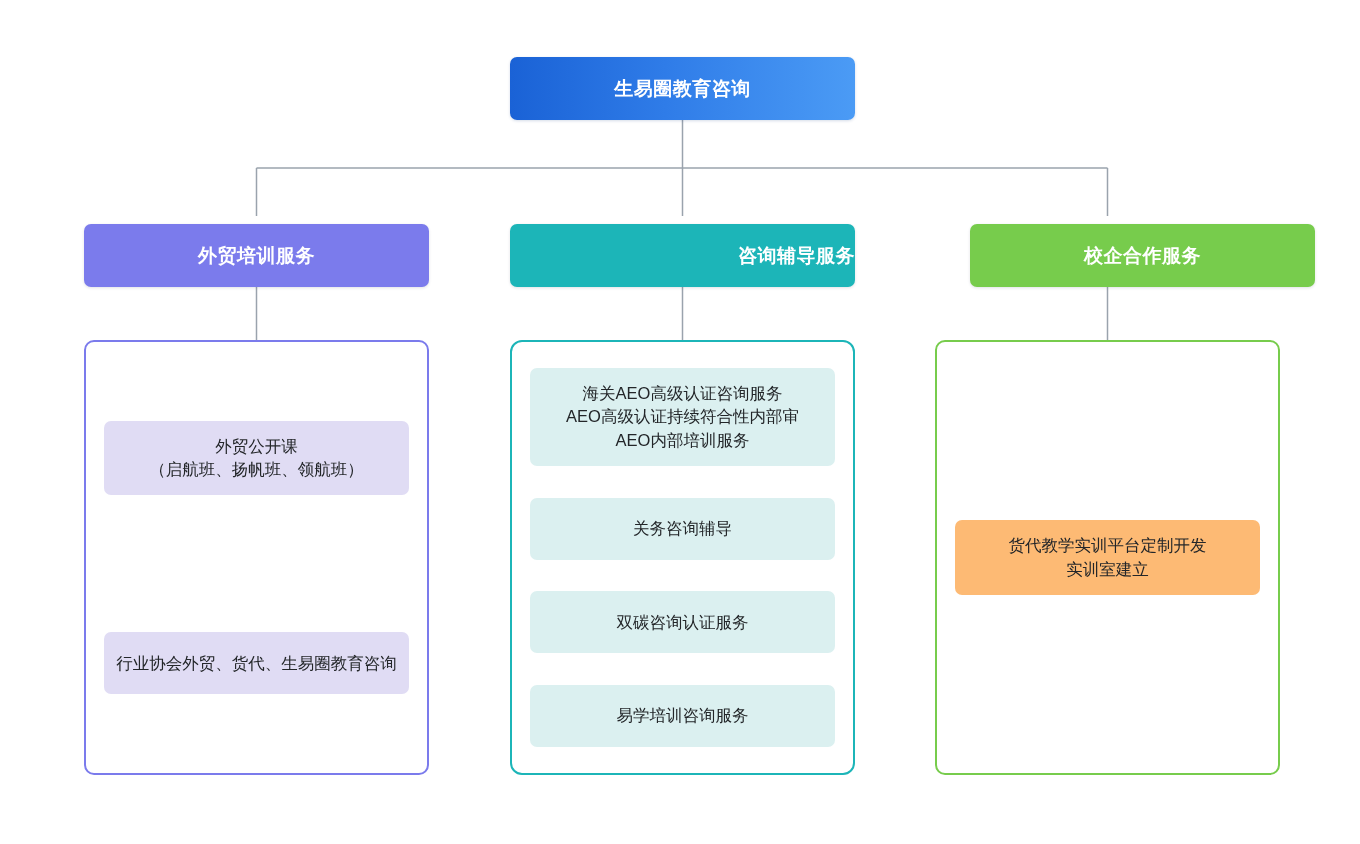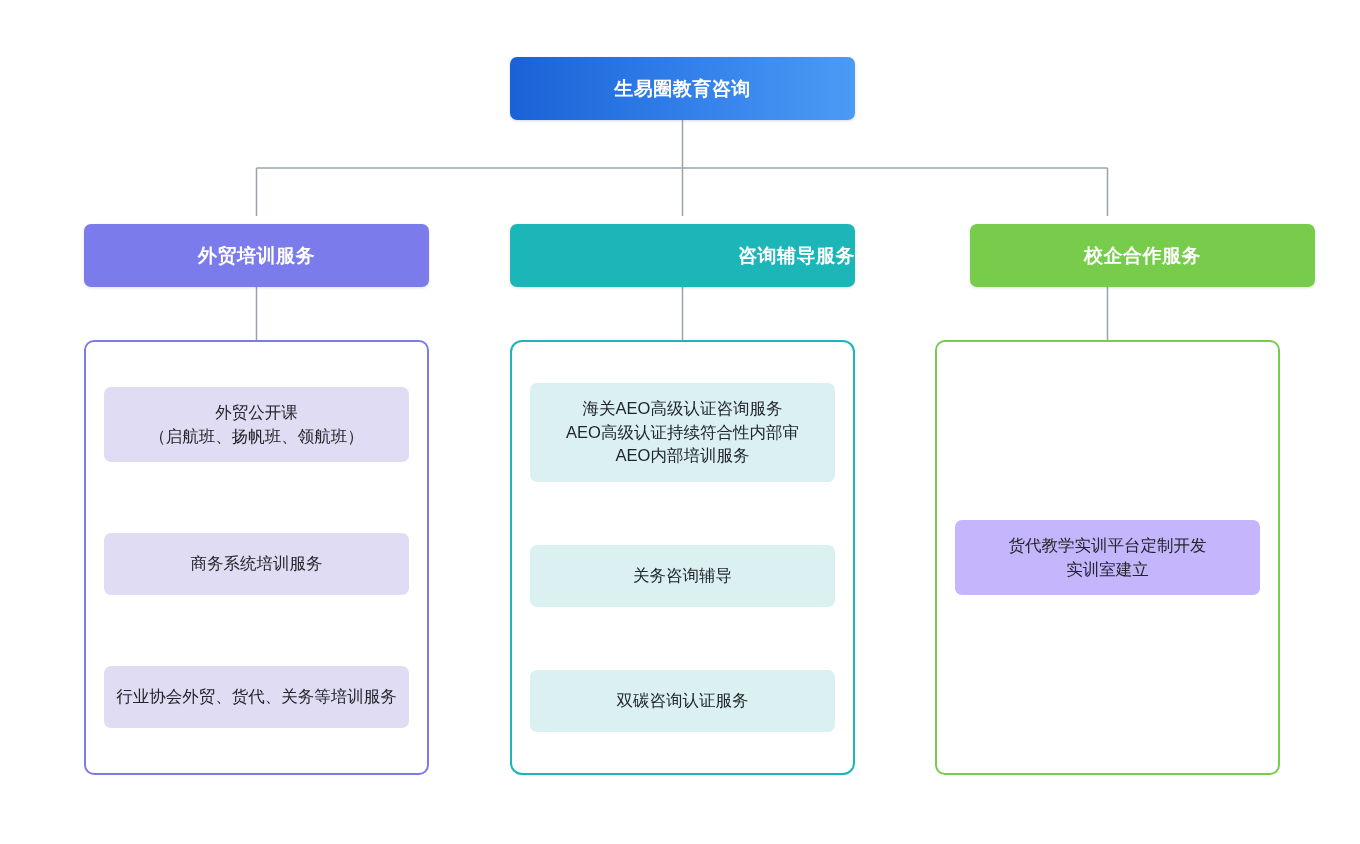--- a/index.html
+++ b/index.html
@@ -109,21 +109,21 @@
     text-align: center;
     font-size: 16.5px;
     line-height: 1.42;
     color: #232629;
     padding: 14px 10px;
     min-height: 62px;
     box-sizing: border-box;
   }
   .panel-1 .item { background: #e0dcf4; }
   .panel-2 .item { background: #dbf0f0; }
-  .panel-3 .item { background: #c4b5fd; }
+  .panel-3 .item { background: #fdba74; }
 </style>
 </head>
 <body>
 
 <div class="chart">
 
   <svg class="connectors" viewBox="0 0 1360 844" width="1360" height="844">
 
     <line x1="682.5" y1="120" x2="682.5" y2="168" stroke="#9aa3ad" stroke-width="1.5"></line>
 
@@ -155,27 +155,27 @@
   </div>
 
   <div class="branch branch-3">
     <div class="branch-header">
       <span class="branch-title">校企合作服务</span>
     </div>
   </div>
 
   <div class="branch-panel panel-1">
     <div class="item">外贸公开课<br>（启航班、扬帆班、领航班）</div>
-    <div class="item">商务系统培训服务</div>
-    <div class="item">行业协会外贸、货代、关务等培训服务</div>
+    <div class="item">行业协会外贸、货代、生易圈教育咨询</div>
   </div>
 
   <div class="branch-panel panel-2">
     <div class="item">海关AEO高级认证咨询服务<br>AEO高级认证持续符合性内部审<br>AEO内部培训服务</div>
     <div class="item">关务咨询辅导</div>
     <div class="item">双碳咨询认证服务</div>
+    <div class="item">易学培训咨询服务</div>
   </div>
 
   <div class="branch-panel panel-3">
     <div class="item">货代教学实训平台定制开发<br>实训室建立</div>
   </div>
 
 </div>
 
 </body></html>

